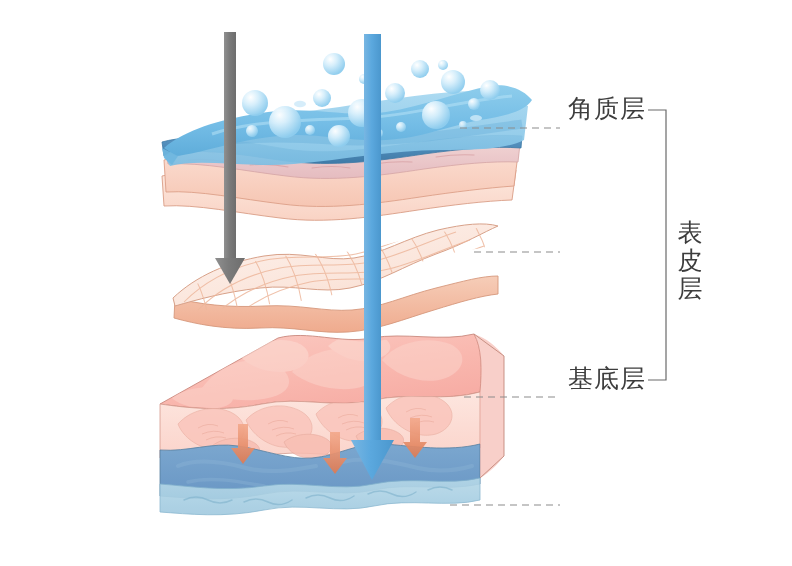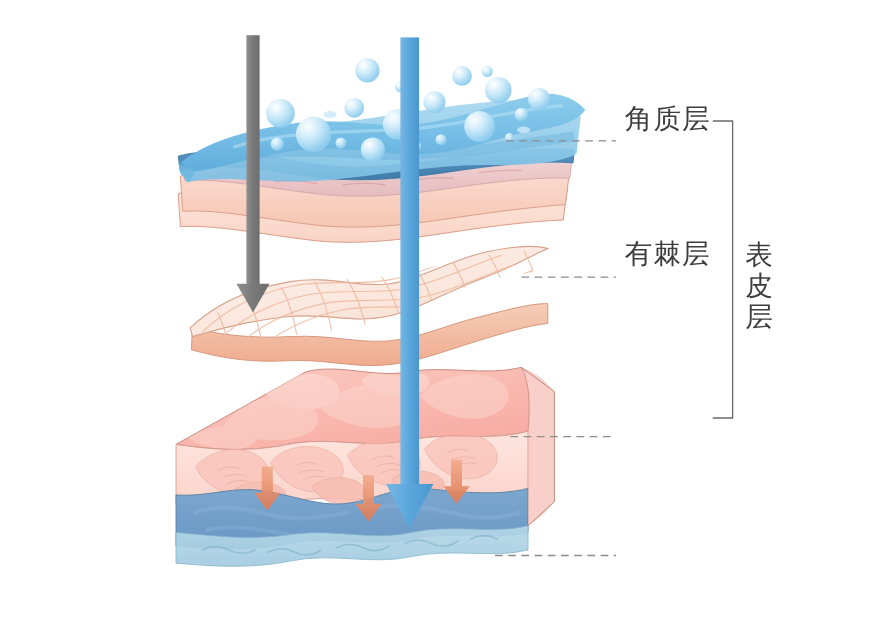--- a/index.html
+++ b/index.html
@@ -360,22 +360,22 @@
       <line x1="438" y1="505" x2="548" y2="505"></line>
     </g>
 
     <g stroke="#6a6a6a" stroke-width="1.2" fill="none">
       <path d="M636,110 L654,110 L654,380 L636,380"></path>
     </g>
   </svg>
 
   <div class="layer-label label-corneum">角质层</div>
 
-  <div class="layer-label label-spinous">有棘层</div>
-
+
+  <div class="layer-label label-basal">基底层</div>
 
 
   <div class="group-label">
     <span>表</span>
     <span>皮</span>
     <span>层</span>
   </div>
 
 </div>
 

